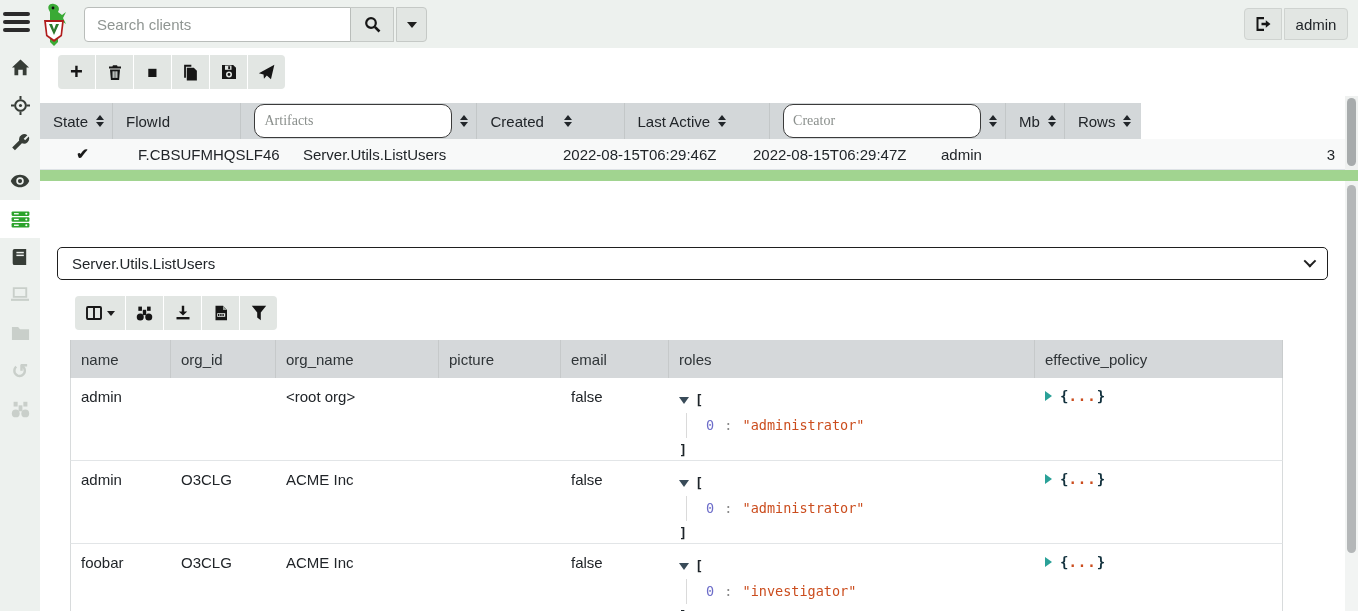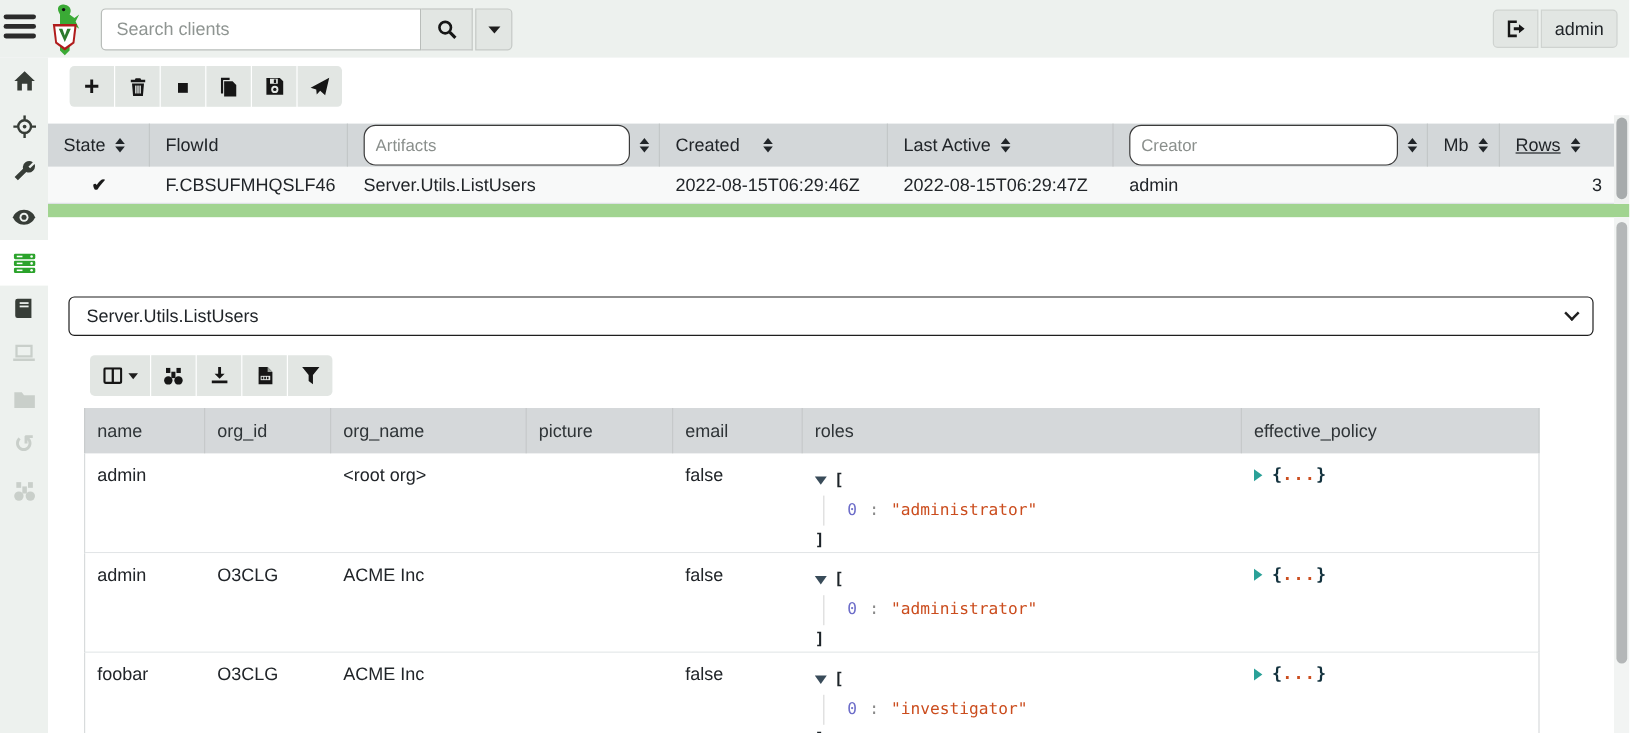--- a/index.html
+++ b/index.html
@@ -33,28 +33,28 @@
 
   
   .toolbar1 { position:absolute; left:58px; top:55px; height:34px; display:flex; gap:1px; }
   .toolbar1 .tool, .toolbar2 .tool { width:37px; height:34px; background:#e2e6e3; border:none; display:flex; align-items:center; justify-content:center; color:#161616; cursor:pointer; }
   .toolbar1 .tool:first-child, .toolbar2 .tool:first-child { border-radius:4px 0 0 4px; }
   .toolbar1 .tool:last-child,  .toolbar2 .tool:last-child  { border-radius:0 4px 4px 0; }
   .tool .plus { font-size:22px; font-weight:bold; line-height:1; }
   .tool .stop { font-size:17px; line-height:1; }
 
   
-  .flows-header { position:absolute; left:40px; top:103px; width:1305px; height:36px; background:#d3d7d9; display:flex; font-size:15px; }
+  .flows-header { position:absolute; left:40px; top:103px; width:1101px; height:36px; background:#d3d7d9; display:flex; font-size:15px; }
   .fh-cell { display:flex; align-items:center; padding:0 8px 0 13px; border-right:1px solid #c3c7c8; height:36px; }
-  .fh-cell:last-child { border-right:none;text-decoration:underline; }
+  .fh-cell:last-child { border-right:none; }
   .sorter { display:inline-flex; flex-direction:column; gap:2px; margin-left:8px; cursor:pointer; }
   .sorter i { display:block; width:0; height:0; border-left:4px solid transparent; border-right:4px solid transparent; }
   .sorter .up { border-bottom:5px solid #212529; }
   .sorter .down { border-top:5px solid #212529; }
-  .filter-input { flex:1; min-width:0; height:26px; border:1.6px solid #3b3b3b; border-radius:10px; padding:16px 9px; font-size:14px; font-family:Liberation Sans, sans-serif; background:#fff; outline:none; }
+  .filter-input { flex:1; min-width:0; height:26px; border:1.6px solid #3b3b3b; border-radius:10px; padding:16px 9px; font-size:14px; font-family:Liberation Serif, serif; background:#fff; outline:none; }
   .filter-input::placeholder { color:#8a8f8c; }
   .flows-row { position:absolute; left:40px; top:139px; width:1305px; height:31px; background:#f8f9f9; border-bottom:1px solid #dee2e6; display:flex; align-items:center; font-size:15px; cursor:pointer; }
   .fr-cell { padding:0 8px 0 13px; }
   .w-state{width:85px;} .w-flowid{width:165px;} .w-artifacts{width:260px;} .w-created{width:190px;gap:12px;} .w-lastactive{width:188px;} .w-creator{width:262px;} .w-mb{width:60px;} .w-rows{width:95px;}
   .fr-state { text-align:center; padding:0; font-weight:bold; color:#1b1b1b; }
   .fr-rows { text-align:right; padding-right:10px; }
 
   
   .splitter { position:absolute; left:40px; top:170px; width:1318px; height:11px; background:#a1d490; cursor:row-resize; }
 

